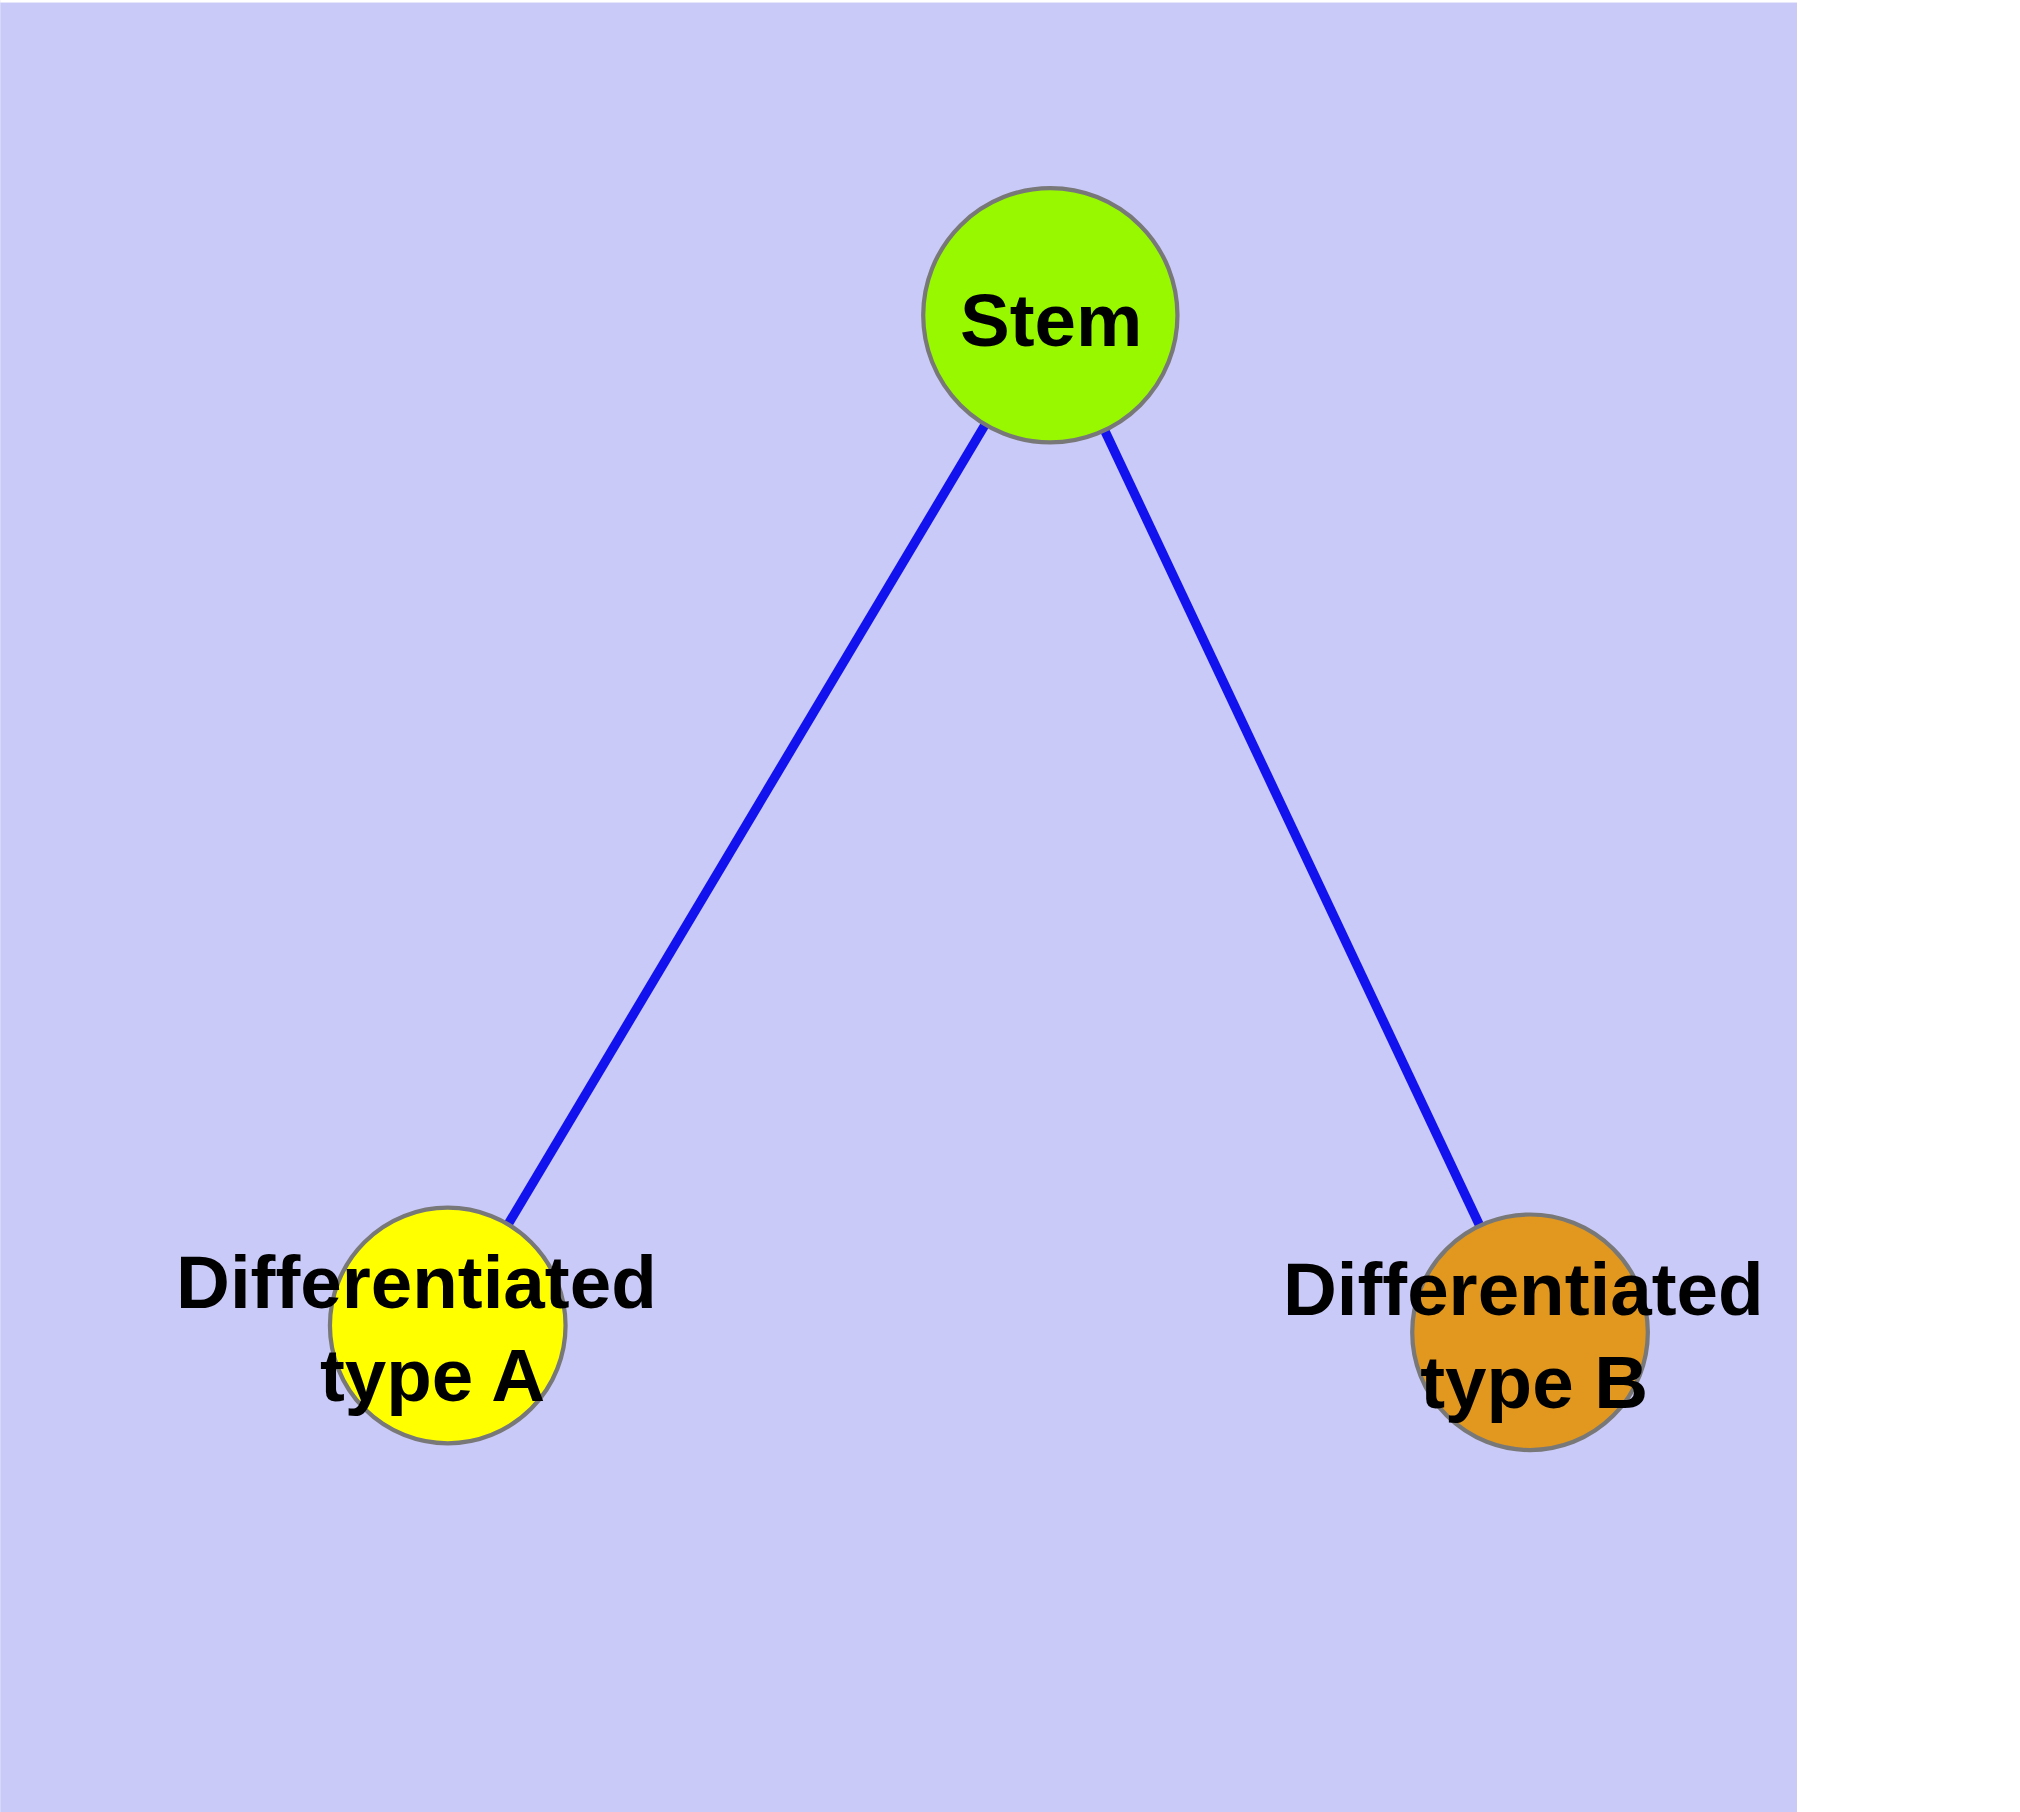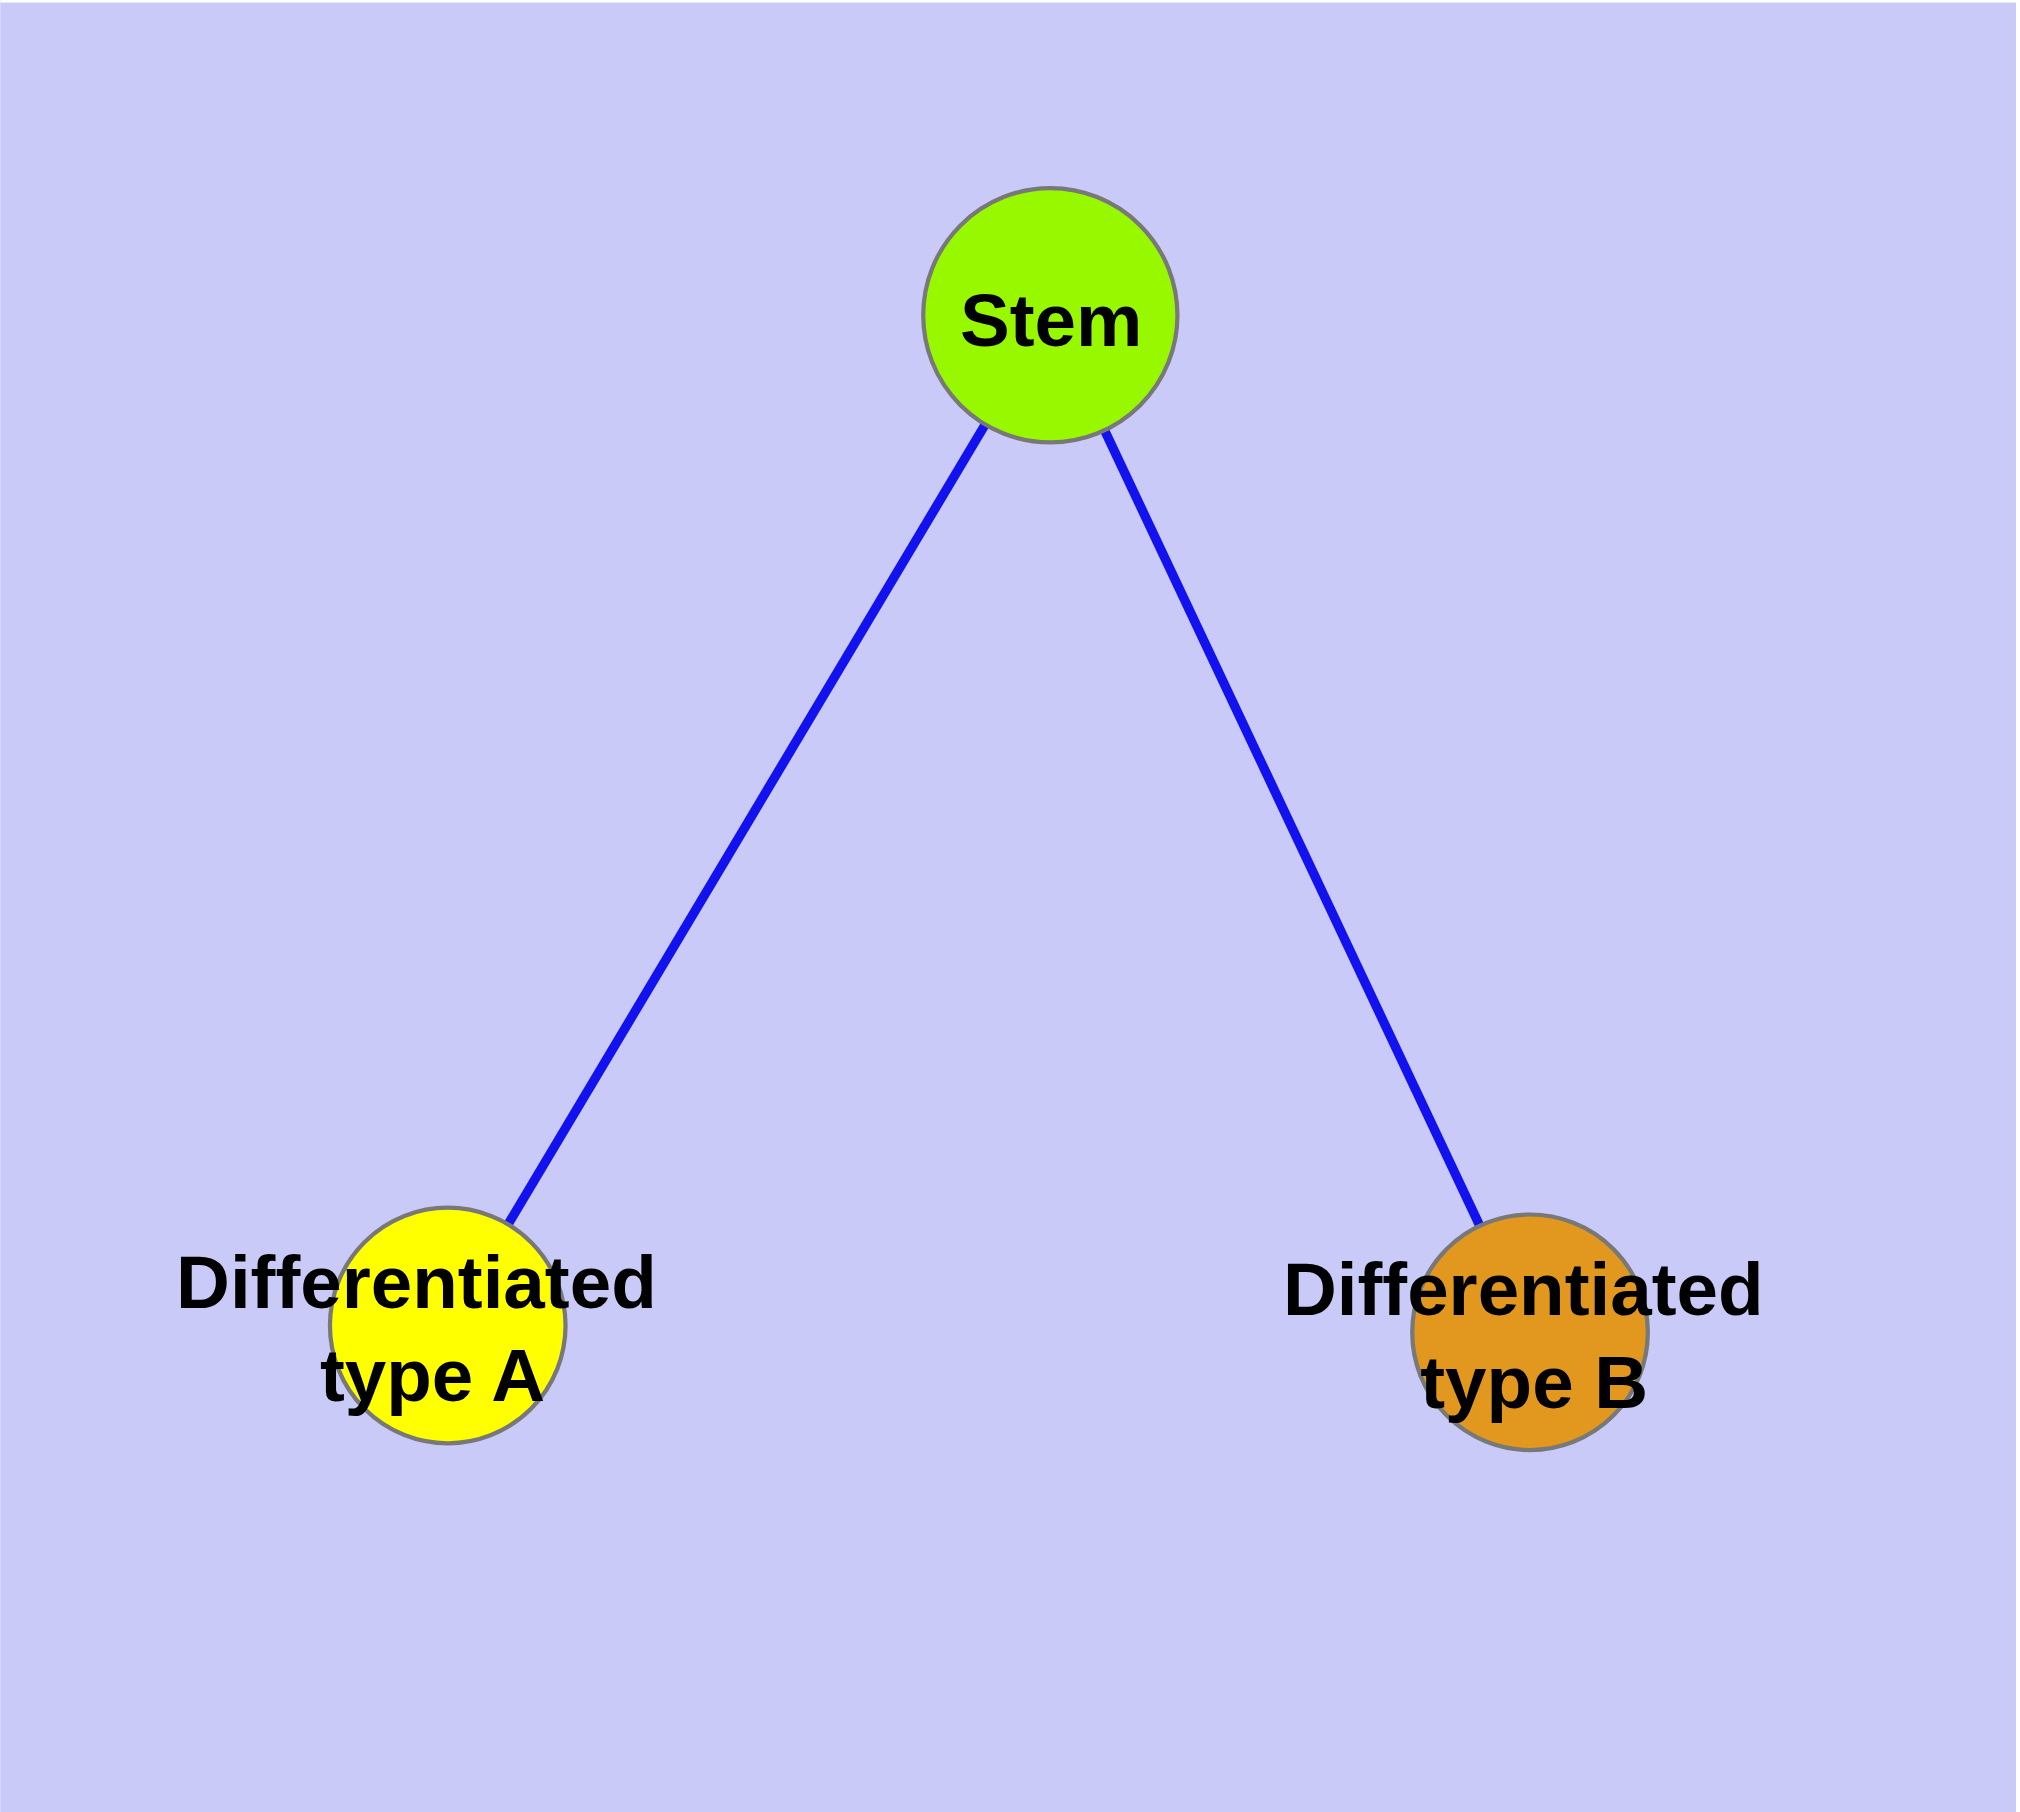--- a/index.html
+++ b/index.html
@@ -2,21 +2,21 @@
 <html style="font-size:13.6px"><head>
 <meta charset="utf-8">
 <style>
   html, body {
     margin: 0;
     padding: 0;
     background: #ffffff;
   }
   .canvas {
     position: relative;
-    width: 2016px;
+    width: 1797px;
     height: 1812px;
     overflow: hidden;
     font-family: "Liberation Sans", sans-serif;
   }
   .canvas svg {
     display: block;
     width: 2021px;
     height: 1812px;
   }
   .node {

